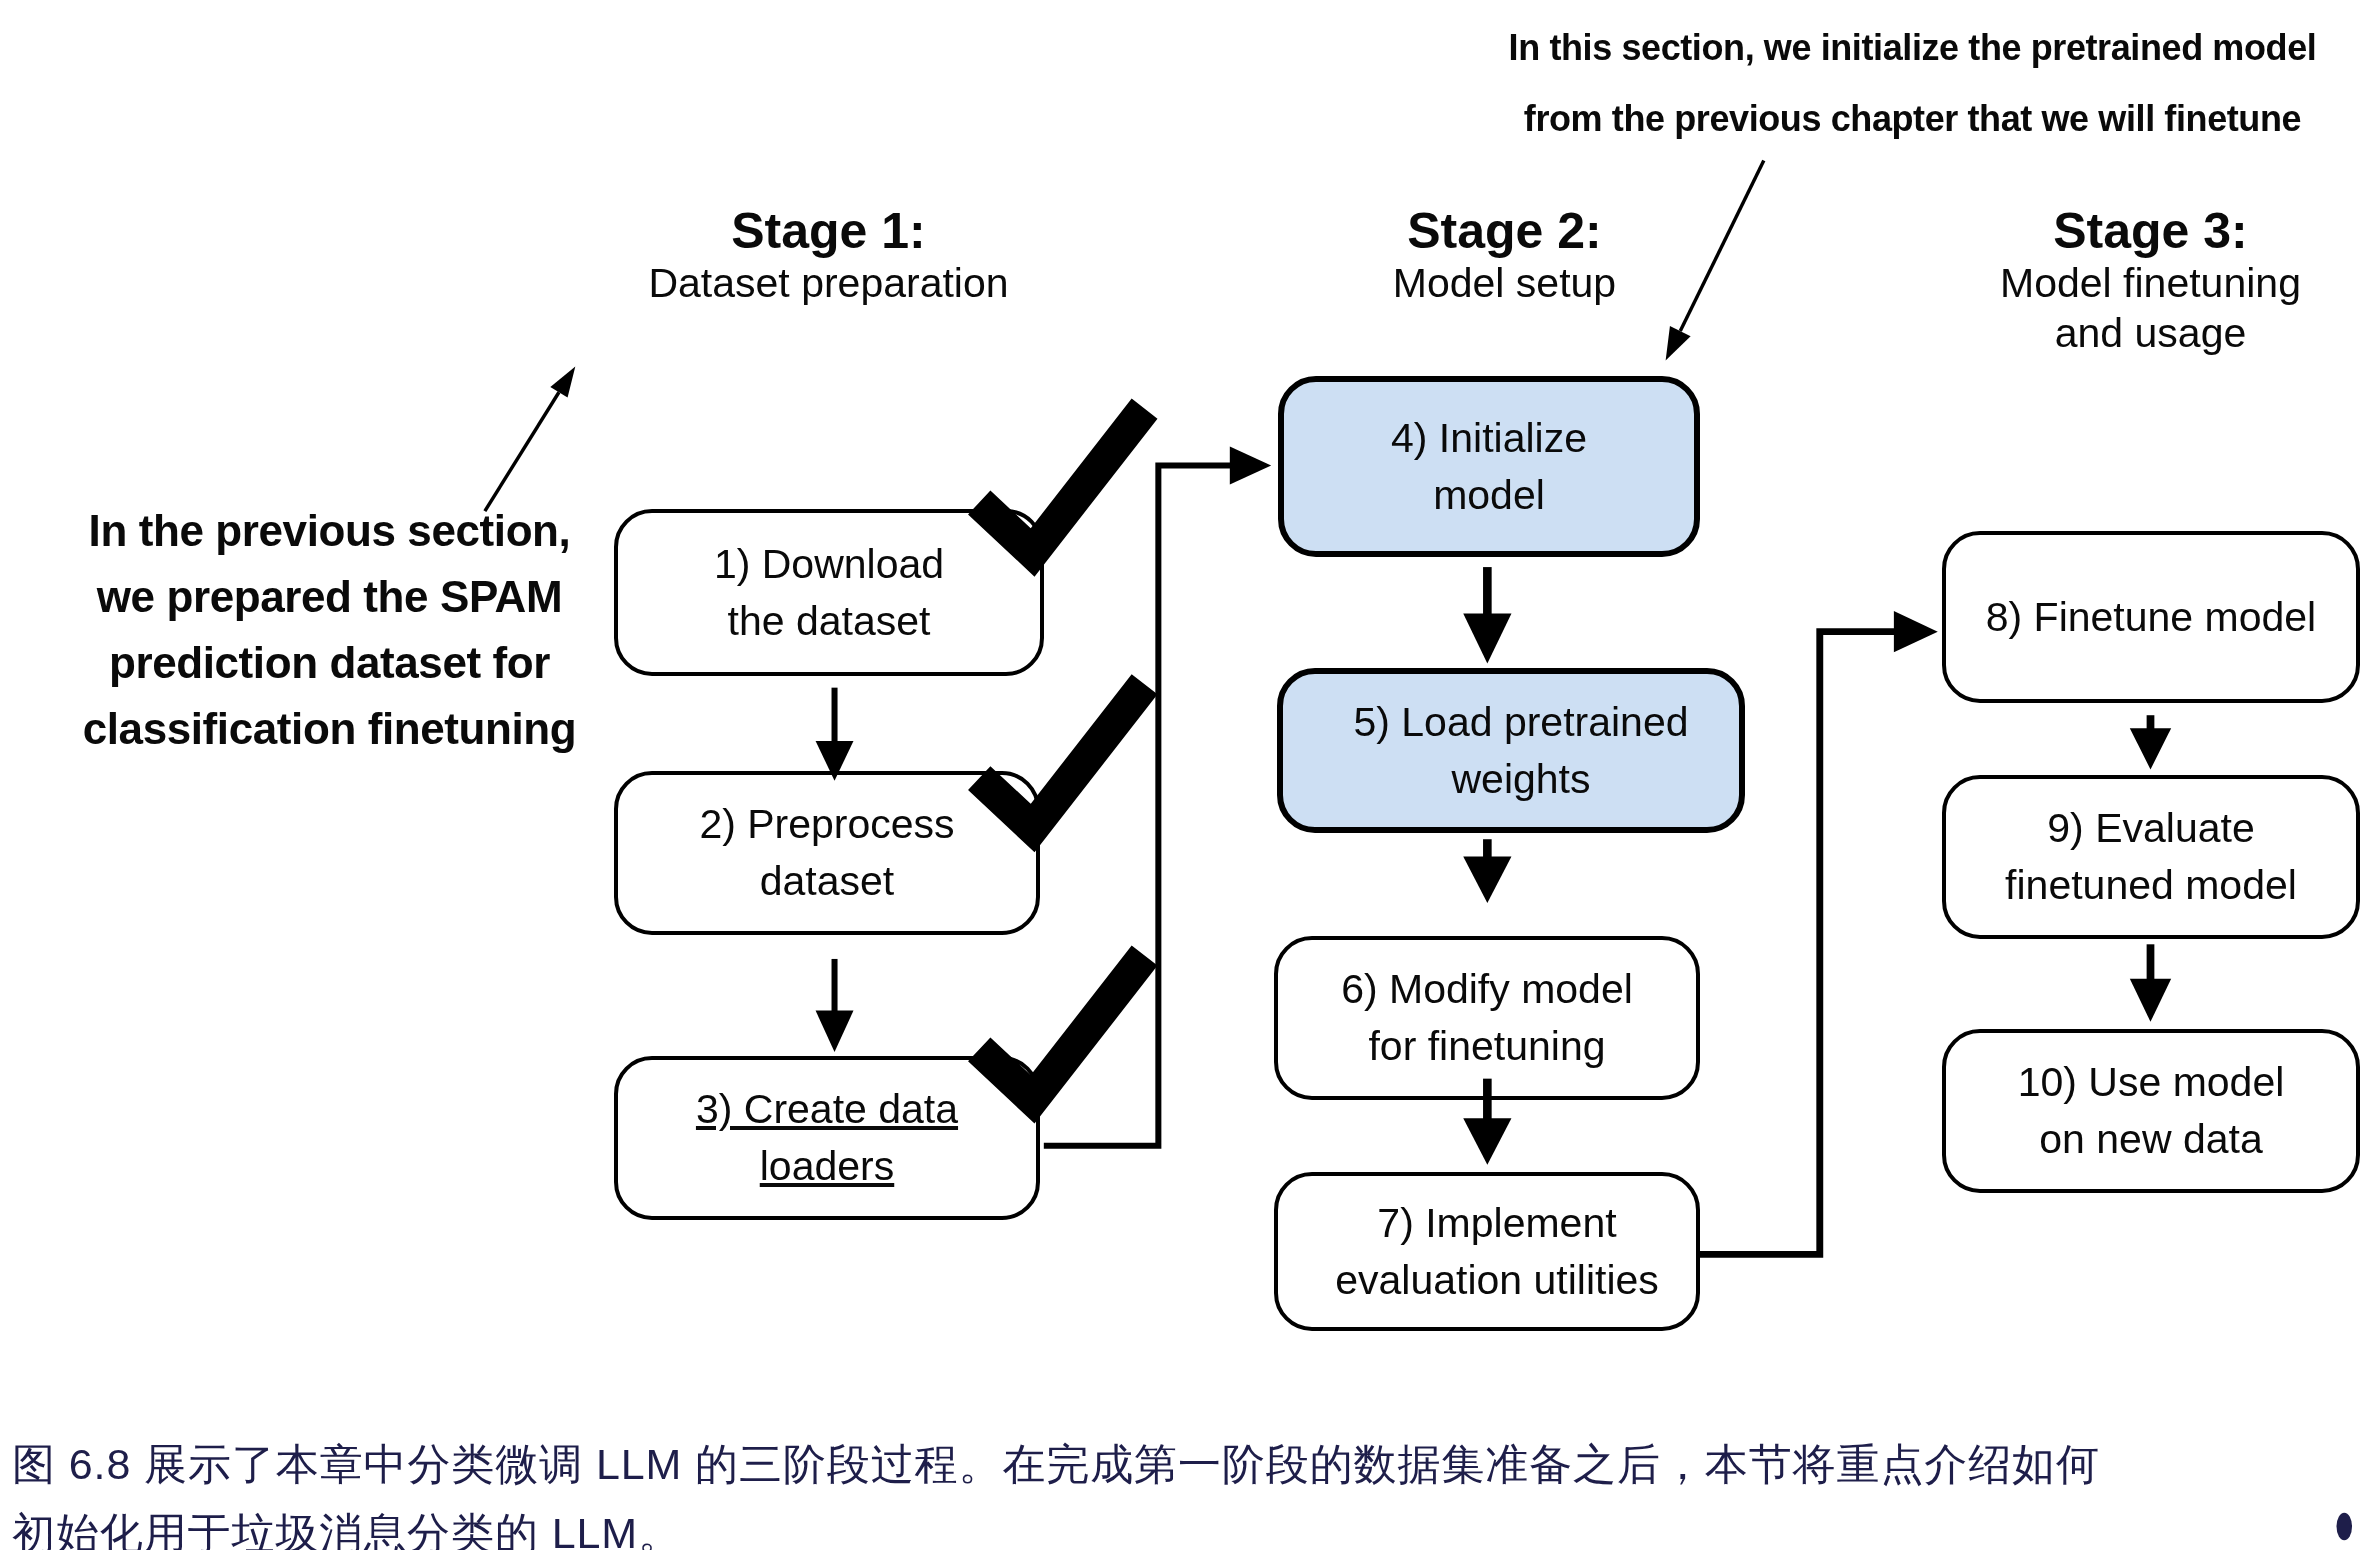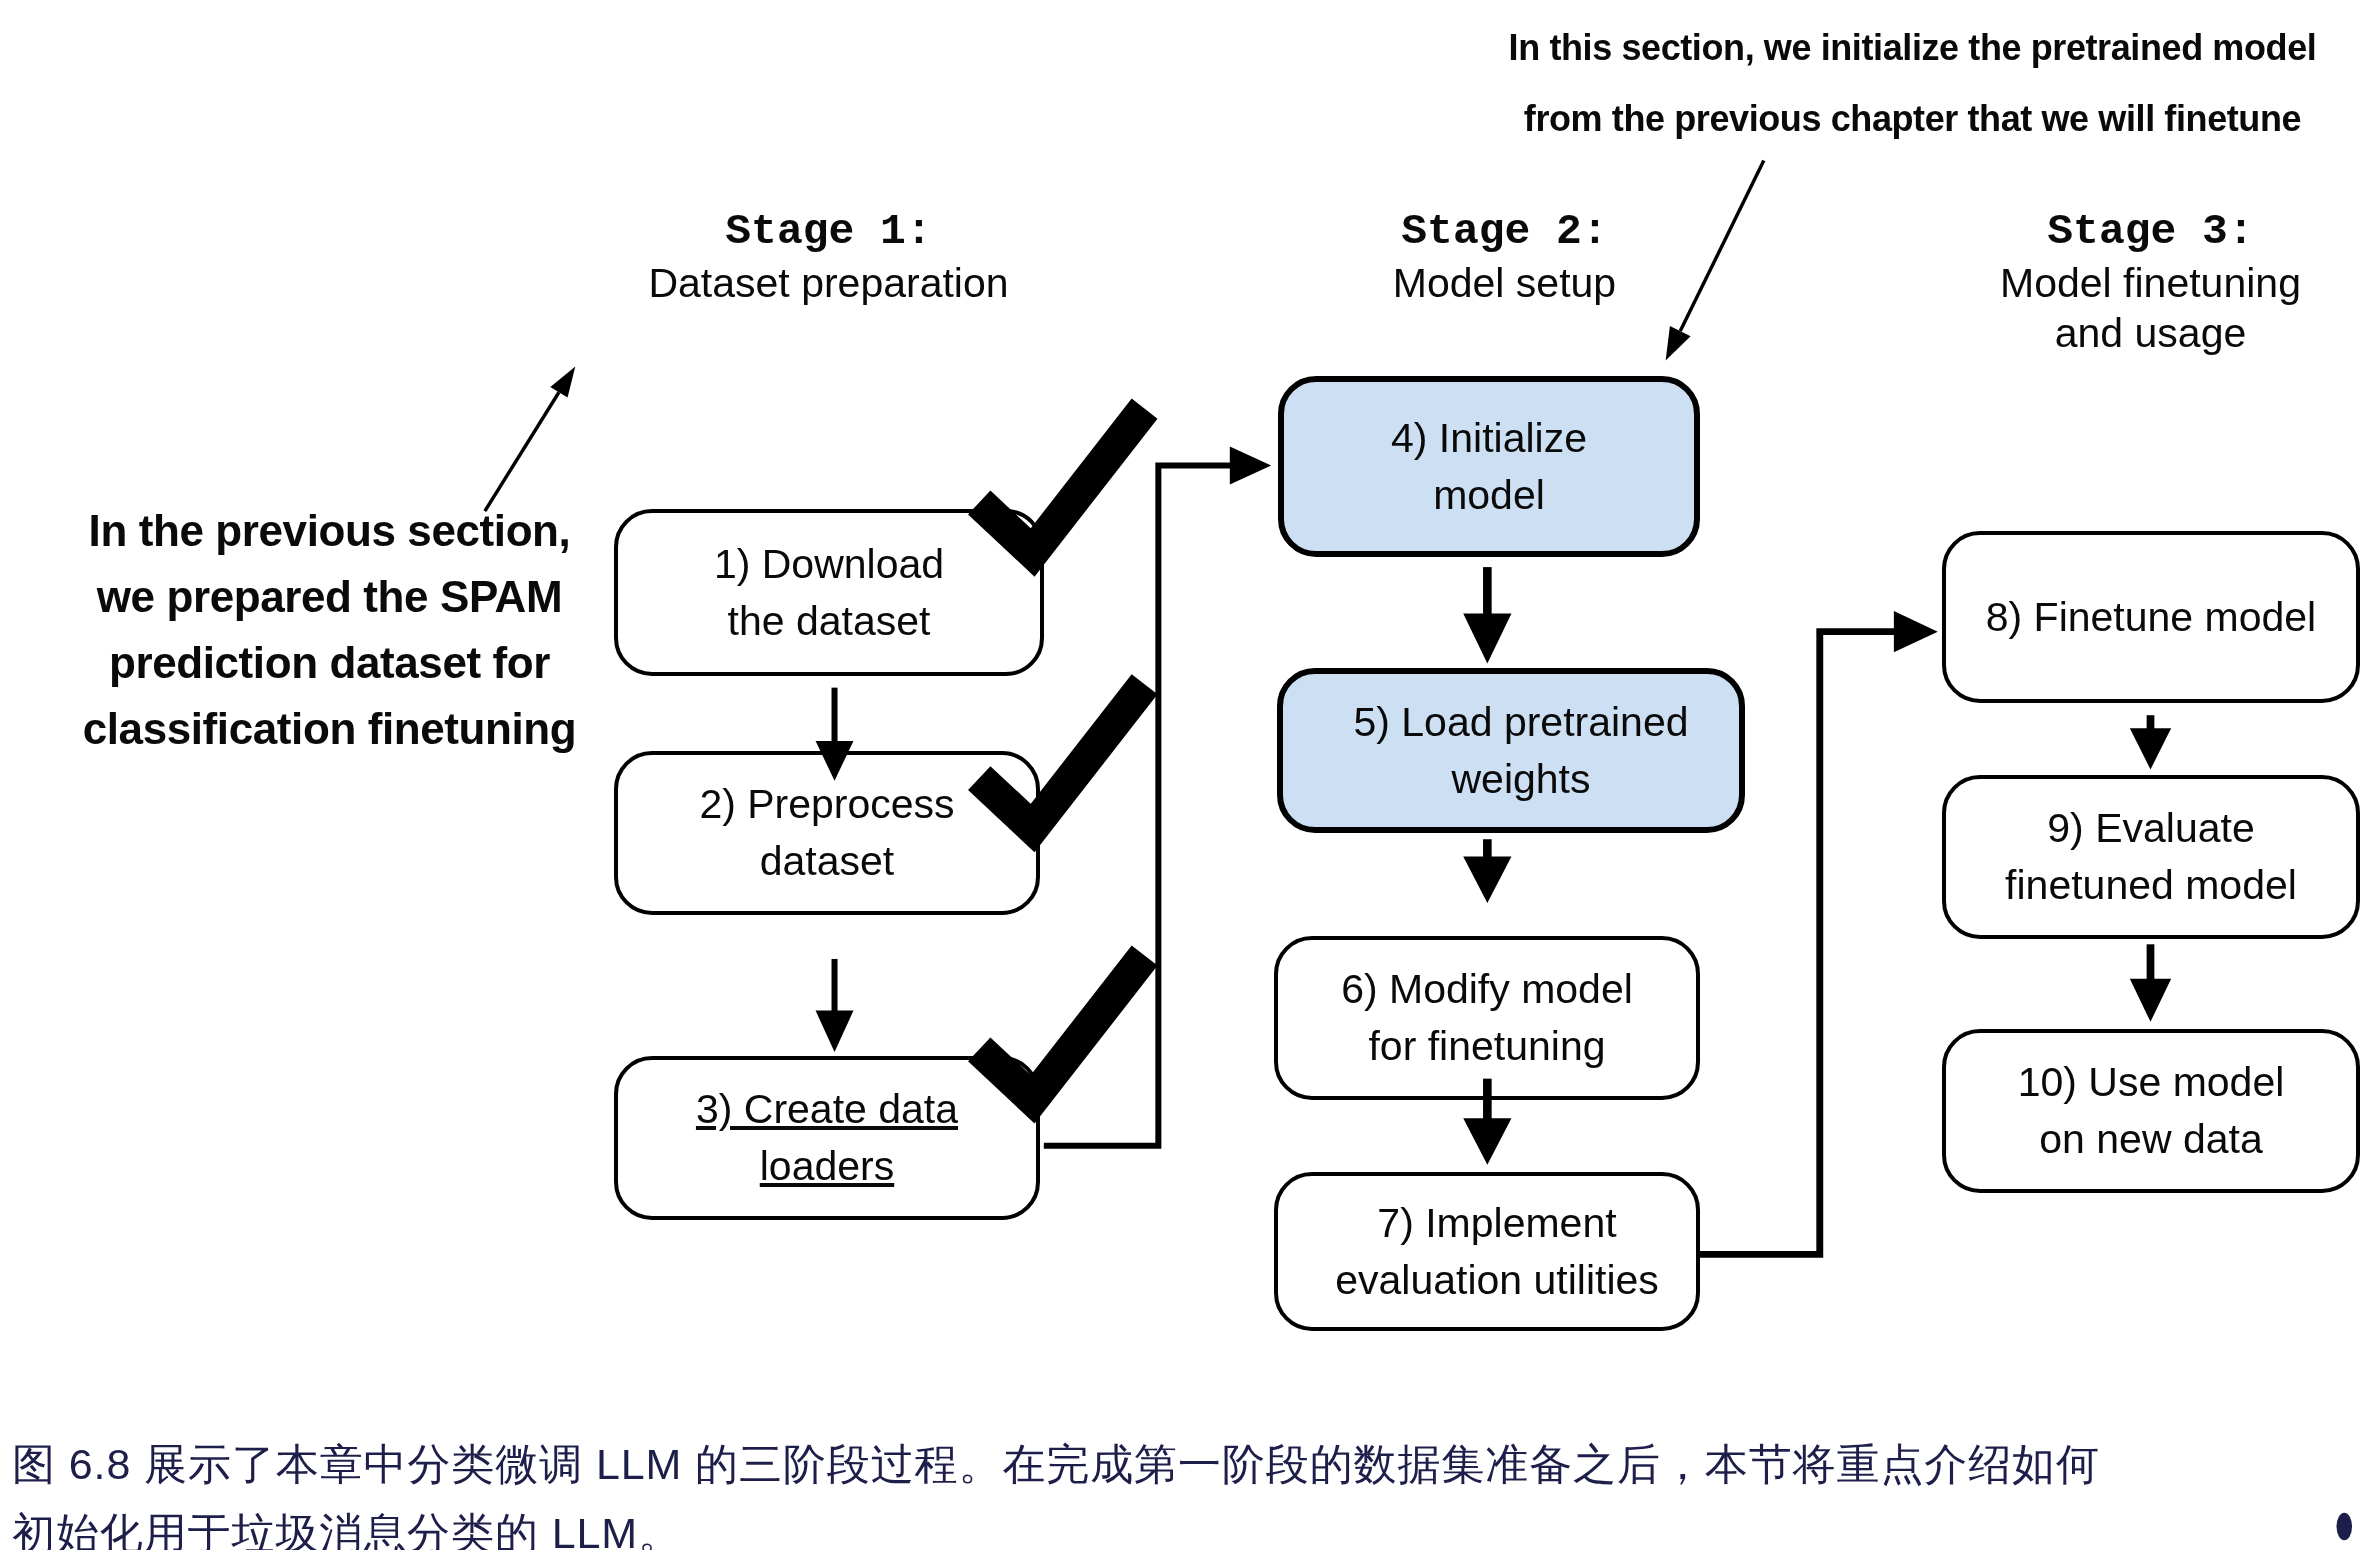--- a/index.html
+++ b/index.html
@@ -24,21 +24,21 @@
   }
   .fbox.highlight{
     background:#cddff3;
     border-width:6.9px;
   }
   
   .stage-header{
     position:absolute;top:205px;width:603px;
     text-align:center;z-index:1;
   }
-  .stage-header .t{font-size:43px;font-weight:bold;line-height:53px;font-family:Liberation Mono, monospace;}
+  .stage-header .t{font-size:50px;font-weight:bold;line-height:53px;}
   .stage-header .s{font-size:41px;line-height:50px;}
   
   .annotation{
     position:absolute;text-align:center;font-weight:bold;
     z-index:1;letter-spacing:-0.4px;
   }
   #top-annotation{left:1456px;top:12px;width:913px;font-size:36px;line-height:71px;}
   #left-annotation{left:82px;top:498px;width:495px;font-size:44px;line-height:66px;}
   
   #caption{
@@ -74,21 +74,21 @@
   <div>In the previous section,</div>
   <div>we prepared the SPAM</div>
   <div>prediction dataset for</div>
   <div>classification finetuning</div>
 </div>
 
 <div class="fbox" style="left:614px;top:509px;width:430px;height:167px;">
   <div>1) Download</div>
   <div>the dataset</div>
 </div>
-<div class="fbox" style="left:614px;top:751px;width:426px;height:164px;">
+<div class="fbox" style="left:614px;top:771px;width:426px;height:164px;">
   <div>2) Preprocess</div>
   <div>dataset</div>
 </div>
 <div class="fbox" style="left:614px;top:1056px;width:426px;height:164px;text-decoration:underline;">
   <div>3) Create data</div>
   <div>loaders</div>
 </div>
 
 <div class="fbox highlight" style="left:1278px;top:376px;width:422px;height:181px;">
   <div>4) Initialize</div>

